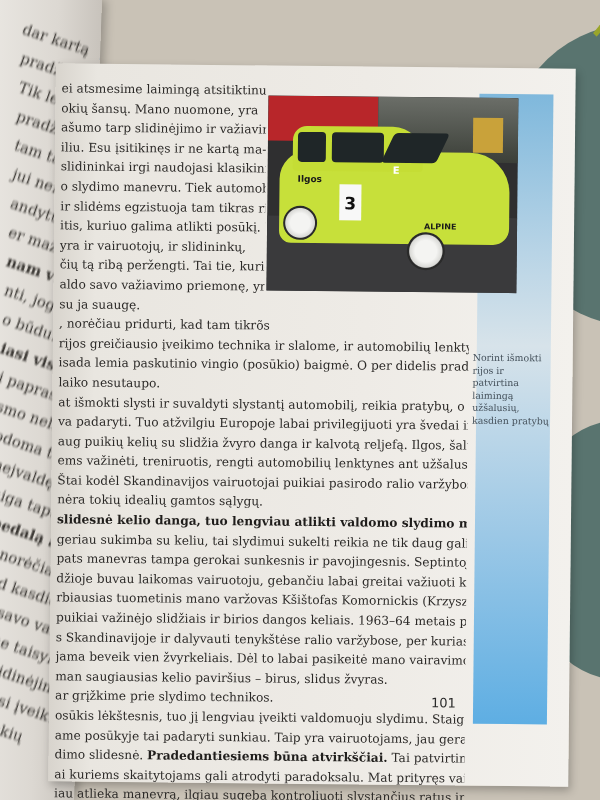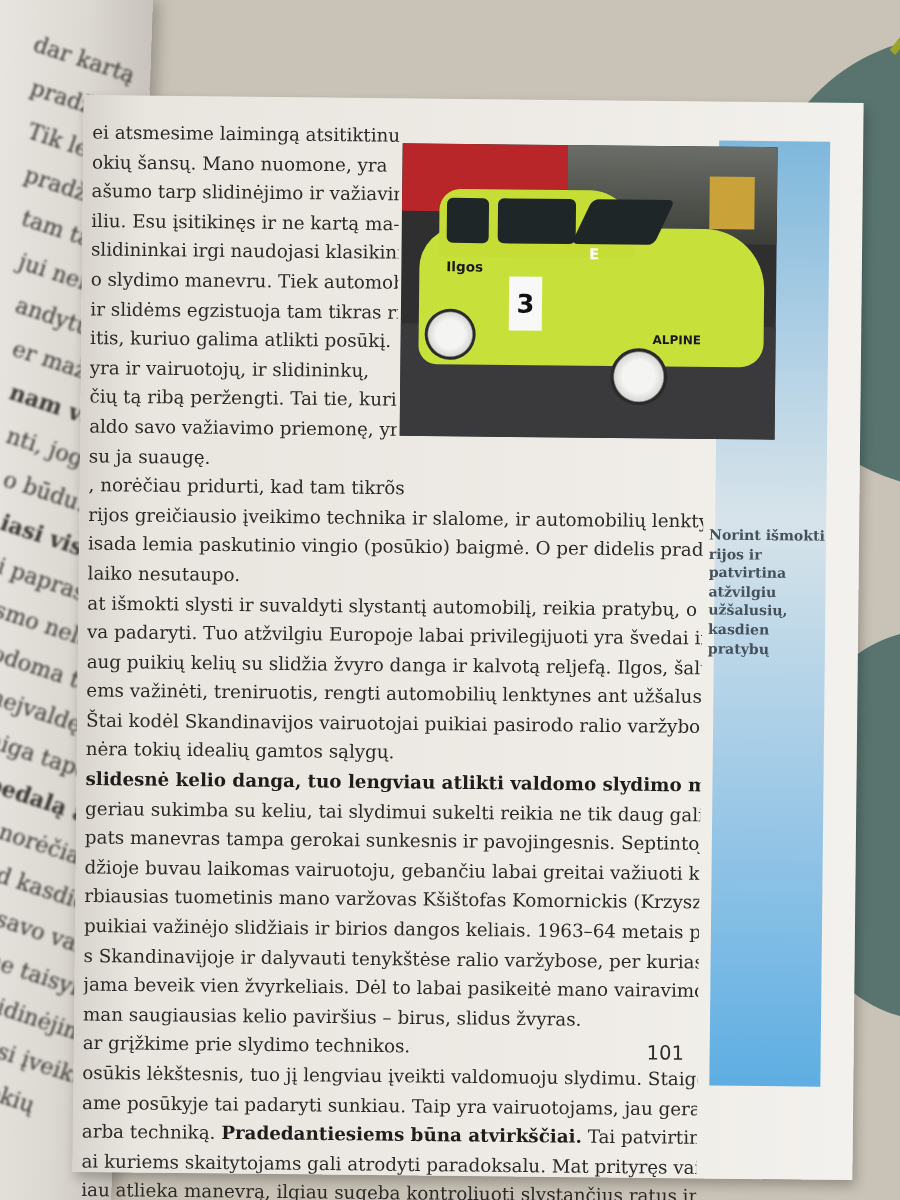--- a/index.html
+++ b/index.html
@@ -71,21 +71,21 @@
     position: absolute; left: 6px; top: 16px; width: 410px;
     font-size: 12.2px; line-height: 19.6px; color: #2b2927;
   }
   .line { white-space: nowrap; height: 19.6px; overflow: hidden; }
   .line.short { width: 205px; }
   .line.bold { font-weight: bold; color: #1f1d1b; }
   .line b { font-weight: bold; color: #1f1d1b; }
 
   .sidenote {
     position: absolute; left: 420px; top: 284px; width: 78px;
-    font-size: 9.4px; line-height: 12.6px; font-weight: bold; color: #44505a;
+    font-size: 9.4px; line-height: 12.6px; font-weight: normal; color: #44505a;
   }
   .page-number {
     position: absolute; left: 382px; top: 628px;
     font: 13px "DejaVu Sans", sans-serif; color: #2b2b2b;
   }
 </style>
 </head>
 <body>
 
 <div class="fabric">
@@ -133,21 +133,21 @@
     <div class="truck2"></div>
     <div class="ground"></div>
     <div class="car-body"></div>
     <div class="car-roof"></div>
     <div class="car-window" style="left:30px; width:28px;"></div>
     <div class="car-window" style="left:64px; width:52px;"></div>
     <div class="car-window" style="left:120px; width:55px; transform:skewX(-25deg);"></div>
     <div class="car-wheel" style="left:16px; top:110px;"></div>
     <div class="car-wheel" style="left:140px; top:135px; width:38px; height:38px;"></div>
     <div class="car-number">3</div>
-    <div class="car-sticker" style="left:168px; top:125px; font-size:8px;">ALPINE</div>
+    <div class="car-sticker" style="left:157px; top:125px; font-size:8px;">ALPINE</div>
     <div class="car-sticker" style="left:30px; top:78px; font-size:9px;">Ilgos</div>
     <div class="car-sticker" style="left:125px; top:68px; font-size:10px; color:#fff;">E</div>
   </div>
 
   <div class="text-block" id="textBlock">
       <div class="line short">ei atsmesime laimingą atsitiktinumą,</div>
       <div class="line short">okių šansų. Mano nuomone, yra</div>
       <div class="line short">ašumo tarp slidinėjimo ir važiavimo</div>
       <div class="line short">iliu. Esu įsitikinęs ir ne kartą ma-</div>
       <div class="line short">slidininkai irgi naudojasi klasikiniu</div>
@@ -173,28 +173,28 @@
       <div class="line">pats manevras tampa gerokai sunkesnis ir pavojingesnis. Septintojo dešimt-</div>
       <div class="line">džioje buvau laikomas vairuotoju, gebančiu labai greitai važiuoti kibiu asfal-</div>
       <div class="line">rbiausias tuometinis mano varžovas Kšištofas Komornickis (Krzysztof Ko-</div>
       <div class="line">puikiai važinėjo slidžiais ir birios dangos keliais. 1963–64 metais pradėjau</div>
       <div class="line">s Skandinavijoje ir dalyvauti tenykštėse ralio varžybose, per kurias buvo</div>
       <div class="line">jama beveik vien žvyrkeliais. Dėl to labai pasikeitė mano vairavimo techni-</div>
       <div class="line">man saugiausias kelio paviršius – birus, slidus žvyras.</div>
       <div class="line">ar grįžkime prie slydimo technikos.</div>
       <div class="line">osūkis lėkštesnis, tuo jį lengviau įveikti valdomuoju slydimu. Staigesniame,</div>
       <div class="line">ame posūkyje tai padaryti sunkiau. Taip yra vairuotojams, jau gerai įvaldžiu-</div>
-      <div class="line"><span>arba techniką.</span> <b>Pradedantiesiems būna atvirkščiai.</b><span> Tai patvirtina prakti-</span></div>
+      <div class="line"><span>dimo slidesnė.</span> <b>Pradedantiesiems būna atvirkščiai.</b><span> Tai patvirtina prakti-</span></div>
       <div class="line">ai kuriems skaitytojams gali atrodyti paradoksalu. Mat prityręs vairuotojas</div>
       <div class="line">iau atlieka manevrą, ilgiau sugeba kontroliuoti slystančius ratus ir laimi dau-</div>
     </div>
 
   <div class="sidenote" id="sidenote">
       <div>Norint išmokti</div>
       <div>rijos ir</div>
       <div>patvirtina</div>
-      <div>atžvilgiu</div>
+      <div>laimingą</div>
       <div>užšalusių,</div>
       <div>kasdien pratybų</div>
     </div>
 
   <div class="page-number">101</div>
 </div>
 
 </body></html>

